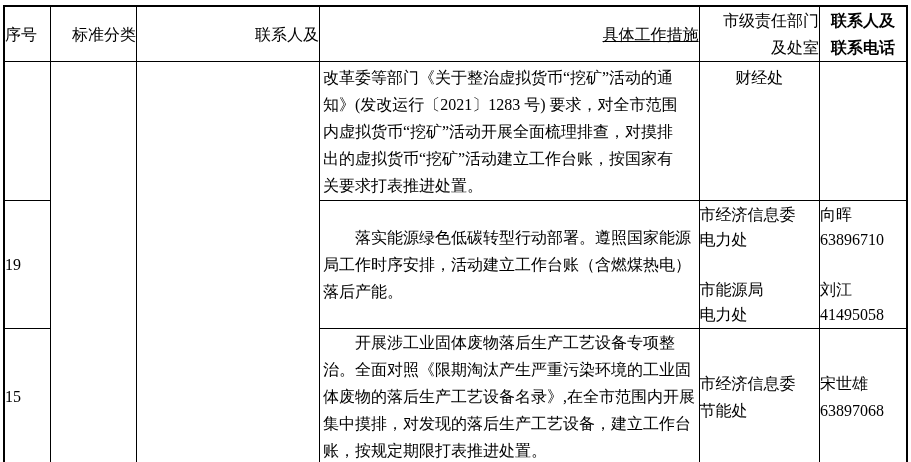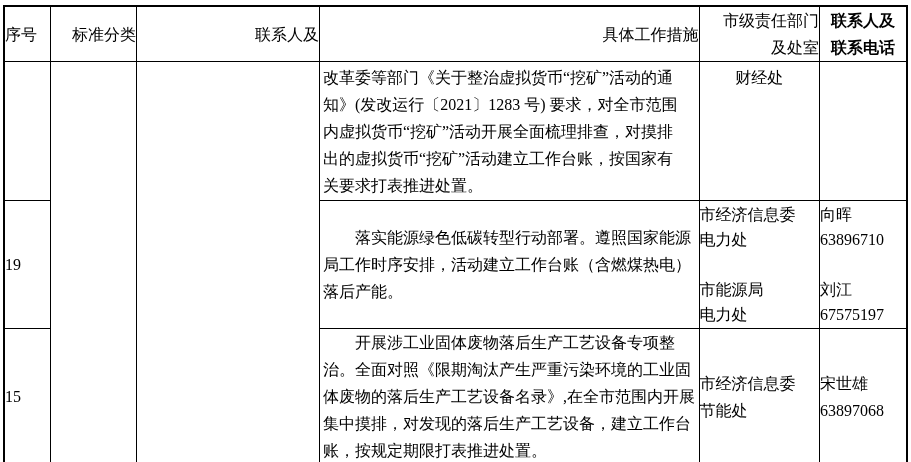--- a/index.html
+++ b/index.html
@@ -8,21 +8,21 @@
   table.doc{border-collapse:collapse;table-layout:fixed;
             position:absolute;left:3px;top:5px;width:905px;
             border:2px solid #000;}
   td,th{border:1px solid #000;padding:0;vertical-align:middle;
         font-weight:normal;font-size:16px;line-height:27px;
         white-space:pre-line;overflow:hidden;}
   th{text-align:right;}
   .c-seq{width:46px;text-align:left;}
   .c-cat{width:86px;}
   .c-task{width:182px;}
-  .c-meas{width:378px;}
+  .c-meas{width:378px;text-decoration:underline;}
   .c-dept{width:120px;text-align:right;}
   .c-con{width:87px;text-align:center;font-weight:bold;}
   td.meas{text-align:left;padding:0 3px;text-align:justify;}
   tr.r-a td{vertical-align:top;}
   tr.r-a td.meas{padding-top:2px;}
   tr.r-a td.dept-top{vertical-align:top;padding-top:2px;text-align:center;}
   .tight{line-height:25px;}
 </style>
 </head>
 <body>
@@ -66,21 +66,21 @@
 落后产能。</td>
     <td class="tight">市经济信息委
 电力处
 
 市能源局
 电力处</td>
     <td class="tight">向晖
 63896710
 
 刘江
-67575197</td>
+41495058</td>
   </tr>
   <tr style="height:135px;">
     <td class="c-seq">15</td>
     <td class="meas">　　开展涉工业固体废物落后生产工艺设备专项整
 治。全面对照《限期淘汰产生严重污染环境的工业固
 体废物的落后生产工艺设备名录》,在全市范围内开展
 集中摸排，对发现的落后生产工艺设备，建立工作台
 账，按规定期限打表推进处置。</td>
     <td>市经济信息委
 节能处</td>

